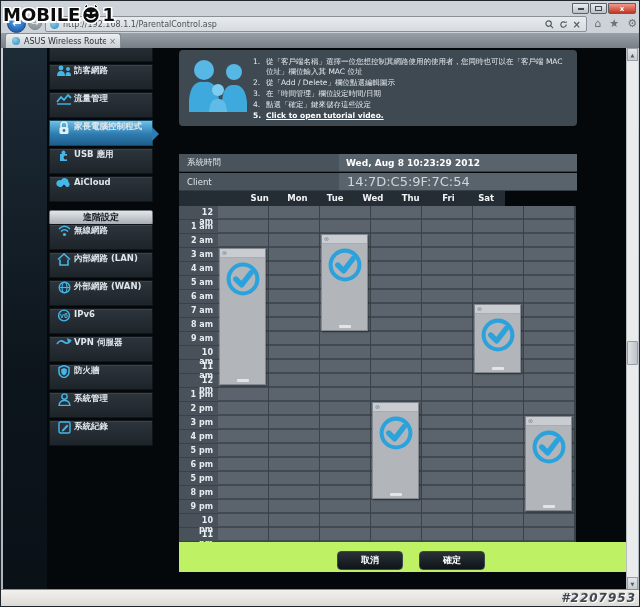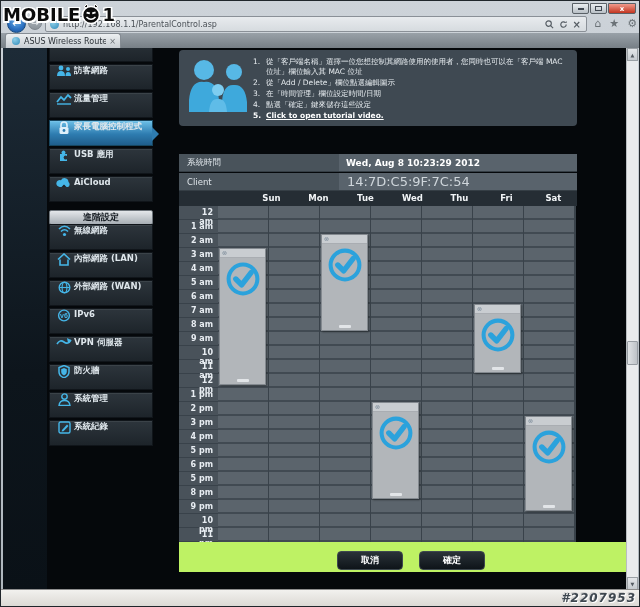--- a/index.html
+++ b/index.html
@@ -79,21 +79,21 @@
     background:linear-gradient(180deg,#a6adb3,#646d74); border:1px solid #4a535a;
     font-size:8px; font-weight:bold; color:#fff; line-height:13px; padding-left:8px; }
   .info-row { position:absolute; left:176px; width:398px; height:18px; display:flex; }
   .info-label { width:160px; background:#49535b; border-bottom:1px solid #353e45;
     font-size:8.5px; color:#dfe5ea; display:flex; align-items:center; padding-left:8px; }
   .info-value { flex:1; background:#59636c; border-bottom:1px solid #353e45;
     font-size:9px; color:#fff; display:flex; align-items:center; padding-left:8px; }
   .info-value.bold { font-weight:bold;padding-left:7px; }
   .info-value.dim { color:#cfd6db; font-size:13px; }
 
-  .days-header { position:absolute; left:176px; top:143px; width:398px; height:15px;
+  .days-header { position:absolute; left:176px; top:143px; width:326px; height:15px;
     background:#252d34; display:flex;padding-left:33px; }
   .days-stub { width:39px; }
   .day-cell { width:51px; text-align:center; font-size:8.5px; font-weight:bold; color:#f2f5f7; line-height:15px; }
 
   #timecol { position:absolute; left:176px; top:158px; width:39px; }
   .time-cell { width:39px; height:14px; background:#49525a; border-bottom:1px solid #39424a;
     font-size:8px; font-weight:bold; color:#e8edf2; text-align:right; padding:2px 5px 0 8px; }
 
   #gridarea { position:absolute; left:215px; top:158px; width:358px; height:336px;
     background:

